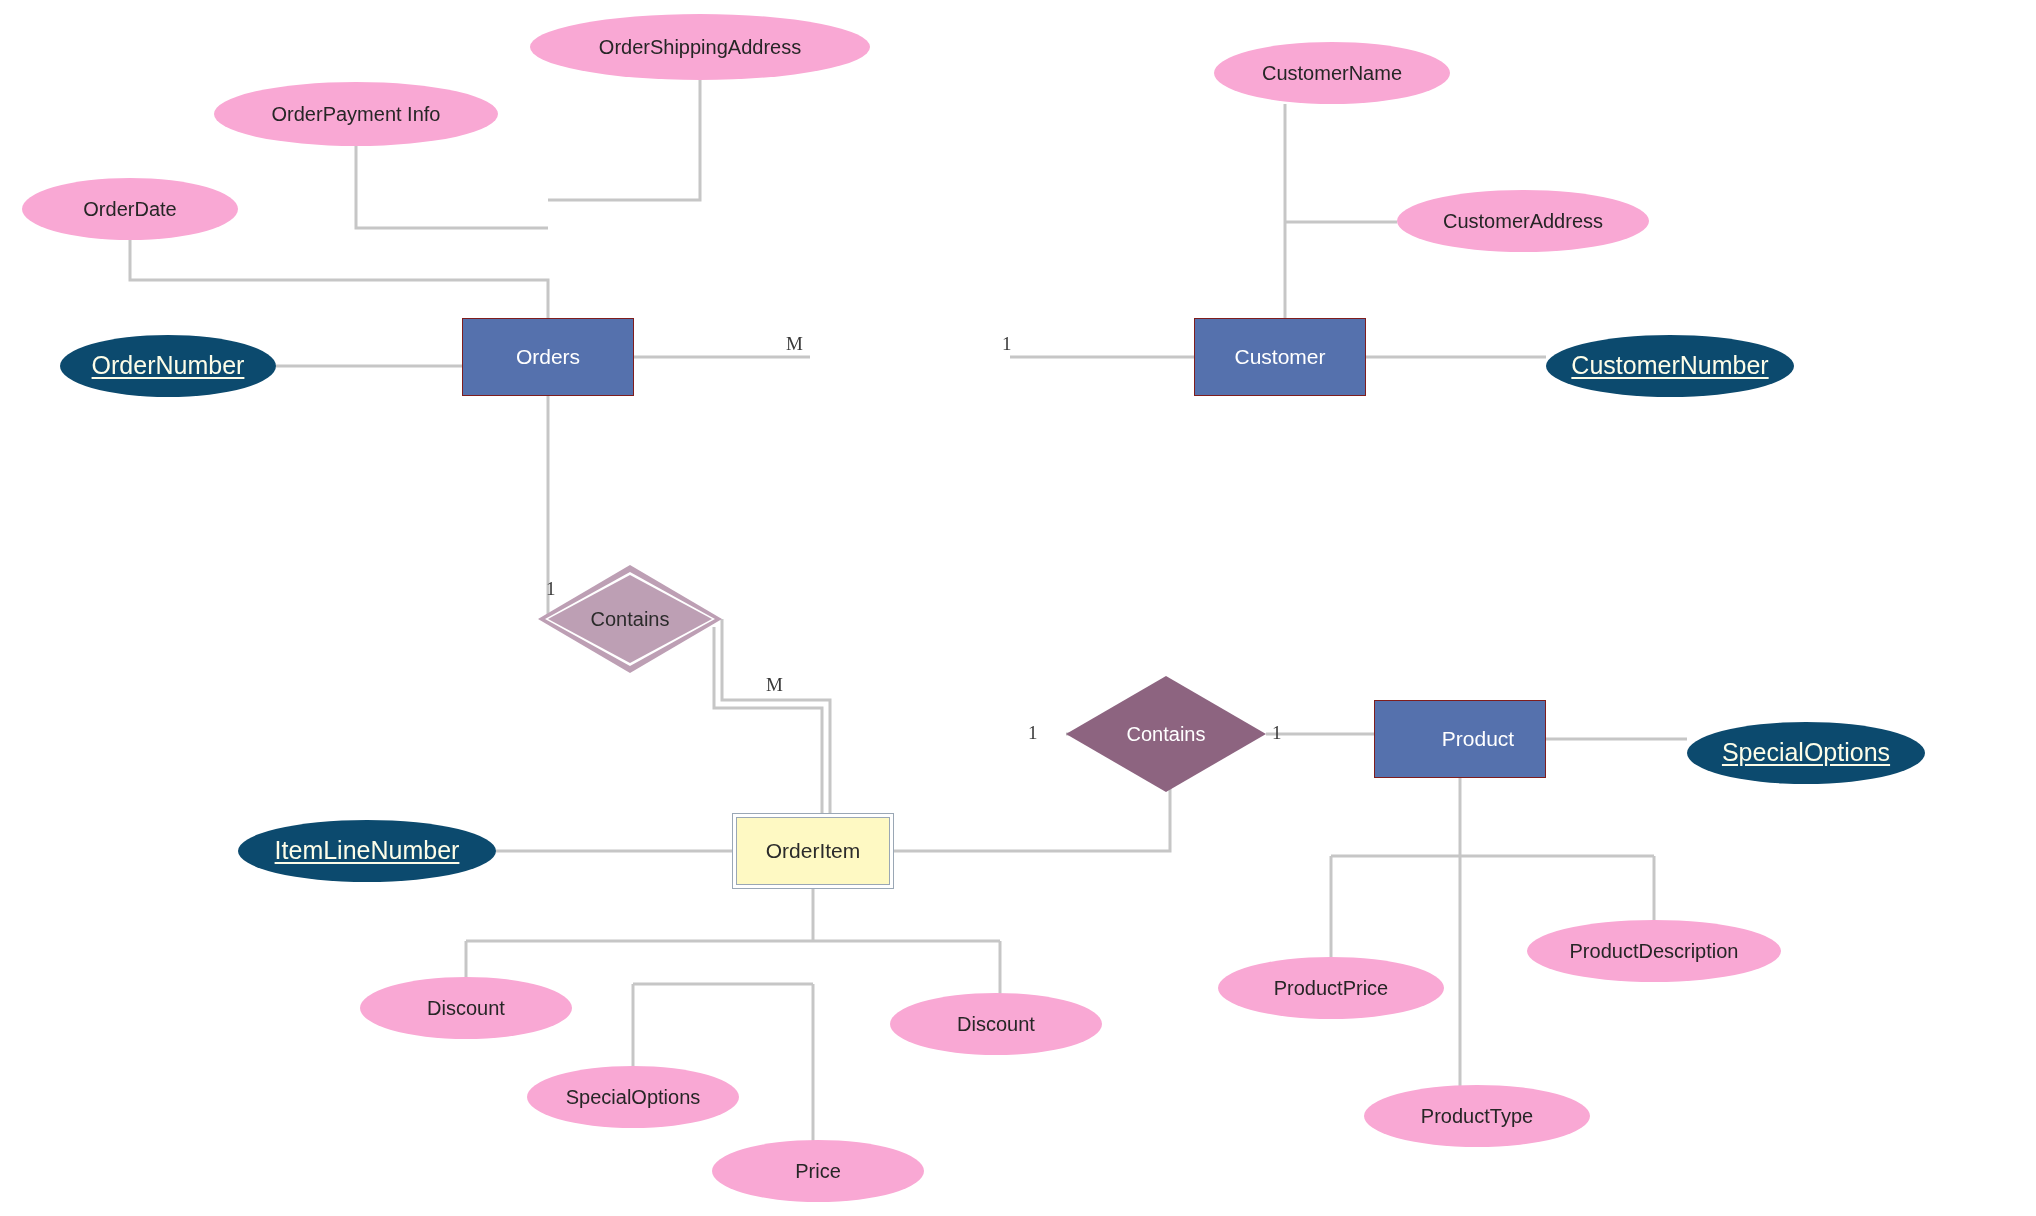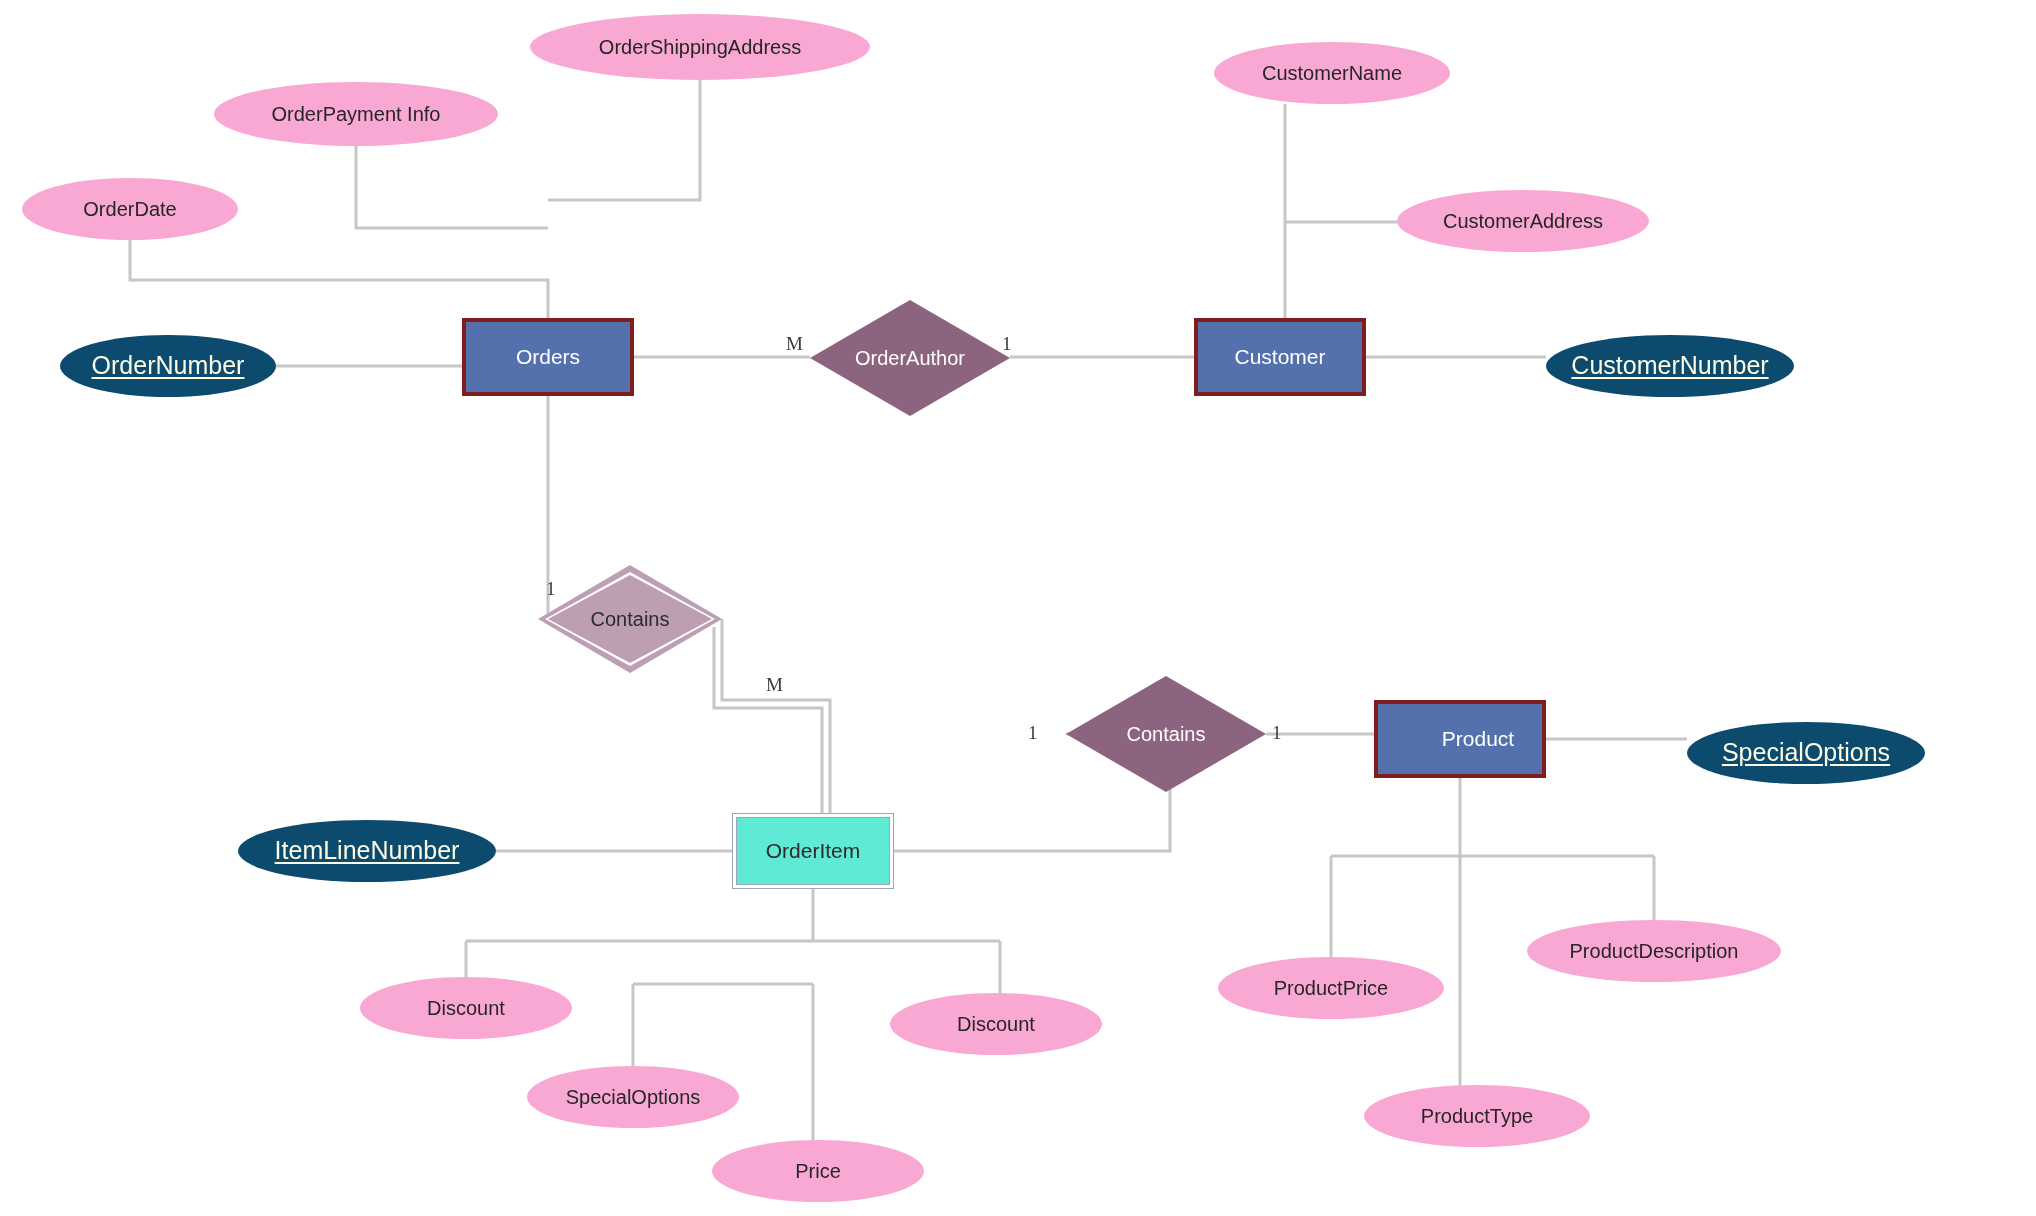--- a/index.html
+++ b/index.html
@@ -34,25 +34,25 @@
     align-items: center;
     justify-content: center;
     text-align: center;
     line-height: 1.1;
   }
   
   .entity {
     background: #5571ad;
     color: #ffffff;
     font-size: 21px;
-    border: 4px solid #7f1d1d;
+    border: 1px solid #7f1d1d;
   }
   
   .entity-weak {
-    background: #5eead4;
+    background: #fef9c3;
     color: #2b2b2b;
     font-size: 21px;
     border: 1px solid #9aa7b5;
     box-shadow: inset 0 0 0 3px #ffffff, inset 0 0 0 4px #9aa7b5;
   }
   
   .attr {
     background: #f9a8d4;
     color: #262626;
     font-size: 20px;
@@ -174,24 +174,20 @@
   </div>
 
   <div class="node entity" style="left:1374px; top:700px; width:172px; height:78px;padding-left:36px;">
     <span class="lbl">Product</span>
   </div>
 
   <div class="node entity-weak" style="left:732px; top:813px; width:162px; height:76px;">
     <span class="lbl">OrderItem</span>
   </div>
 
-  <div class="node rel" style="left:810px; top:300px; width:200px; height:116px;">
-    <span class="dia"></span>
-    <span class="lbl">OrderAuthor</span>
-  </div>
 
   <div class="node rel rel-weak" style="left:538px; top:565px; width:184px; height:108px;">
     <span class="dia"></span>
     <span class="dia-inner"></span>
     <span class="dia-core"></span>
     <span class="lbl">Contains</span>
   </div>
 
   <div class="node rel" style="left:1066px; top:676px; width:200px; height:116px;">
     <span class="dia"></span>

